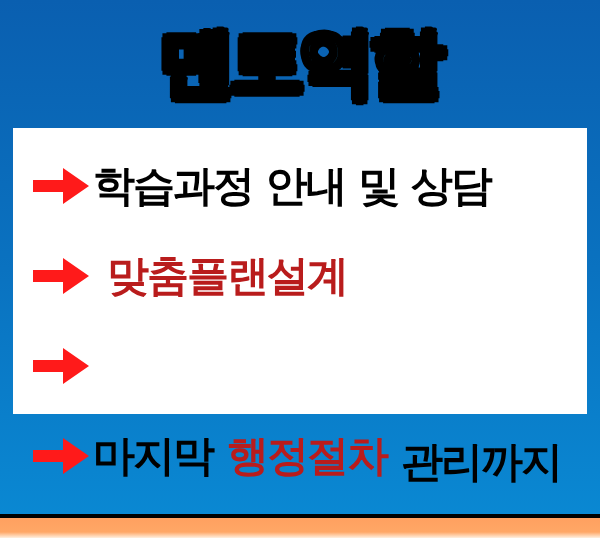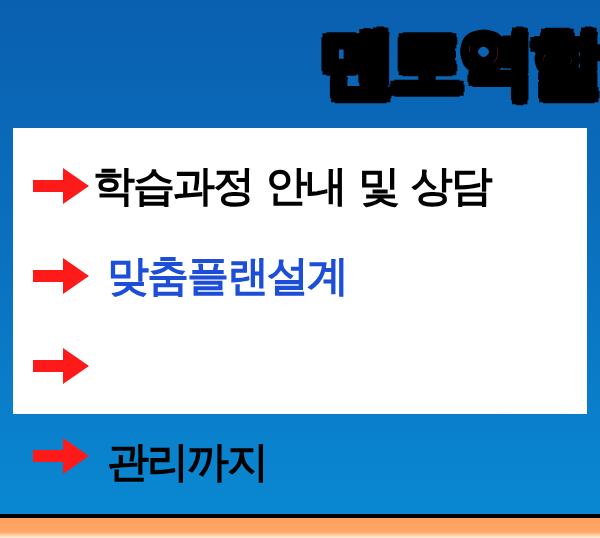--- a/index.html
+++ b/index.html
@@ -2,37 +2,37 @@
 <html><head>
 <meta charset="utf-8">
 <style>
   html, body { margin: 0; padding: 0; }
   body {
     width: 600px; height: 538px; overflow: hidden; position: relative;
     background: linear-gradient(180deg, #0a5fb0 0%, #0a72c0 50%, #0a8ad4 100%);
     font-family: "DejaVu Sans", sans-serif;
   }
   .title {
-    position: absolute; left: 0; top: 14px; width: 600px; text-align: right;
-    font-size: 74px; font-weight: bold; color: #ec4899; letter-spacing: -4px;
+    position: absolute; left: 0; top: 14px; width: 600px; text-align: center;
+    font-size: 74px; font-weight: bold; color: #0c4a6e; letter-spacing: -4px;
     -webkit-text-stroke: 3px #000;
     text-shadow: 0 0 0 #000, 4px 4px 0 #000, -4px -4px 0 #000, 4px -4px 0 #000, -4px 4px 0 #000,
                  0 5px 0 #000, 0 -5px 0 #000, 5px 0 0 #000, -5px 0 0 #000;
     line-height: 96px;
   }
   .card {
     position: absolute; left: 13px; top: 128px; width: 574px; height: 286px;
     background: #ffffff;
   }
   .row {
     position: absolute; left: 20px; height: 60px; display: flex; align-items: center;
     font-size: 42px; font-weight: bold; color: #000; letter-spacing: -2px; white-space: nowrap;
   }
   .row .arrow { width: 56px; height: 40px; margin-right: 4px; flex: none; }
-  .hl { color: #1d4ed8; margin-left: 14px; }
+  .hl { color: #b91c1c; margin-left: 14px; }
   .sp { margin-left: 14px; margin-top: 12px; }
   .bottom-line { position: absolute; left: 0; top: 514px; width: 600px; height: 4px; background: #000; }
   .bottom-band { position: absolute; left: 0; top: 518px; width: 600px; height: 20px;
     background: linear-gradient(180deg, #ffa060 0%, #ffa766 70%, #fff0e0 100%); }
 </style>
 </head>
 <body>
 
 <div class="title">멘토역할</div>
 
@@ -51,18 +51,20 @@
   </div>
   <div class="row" style="top:208px">
     <svg class="arrow" viewBox="0 0 56 40">
         <polygon points="0,14 30,14 30,2 56,20 30,38 30,26 0,26" fill="#ff1a1a"></polygon>
       </svg>
   </div>
   <div class="row" style="top:298px">
     <svg class="arrow" viewBox="0 0 56 40">
         <polygon points="0,14 30,14 30,2 56,20 30,38 30,26 0,26" fill="#ff1a1a"></polygon>
       </svg>
+    <span>마지막</span>
+    <span class="hl">행정절차</span>
     <span class="sp">관리까지</span>
   </div>
 </div>
 
 <div class="bottom-line"></div>
 <div class="bottom-band"></div>
 
 </body></html>

